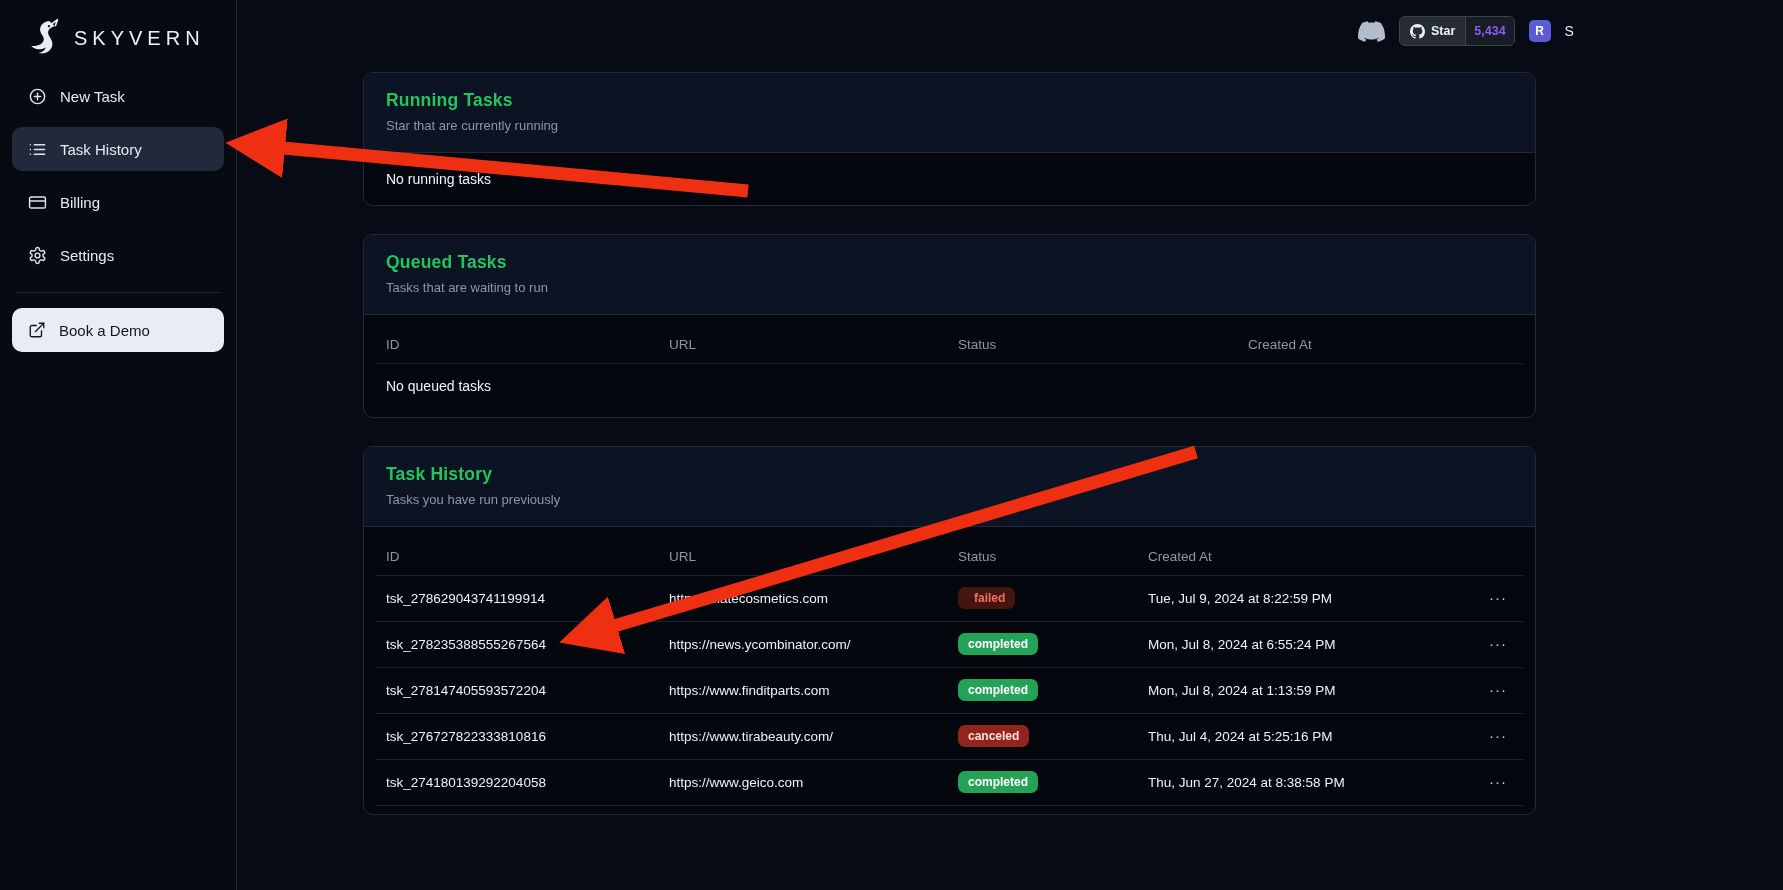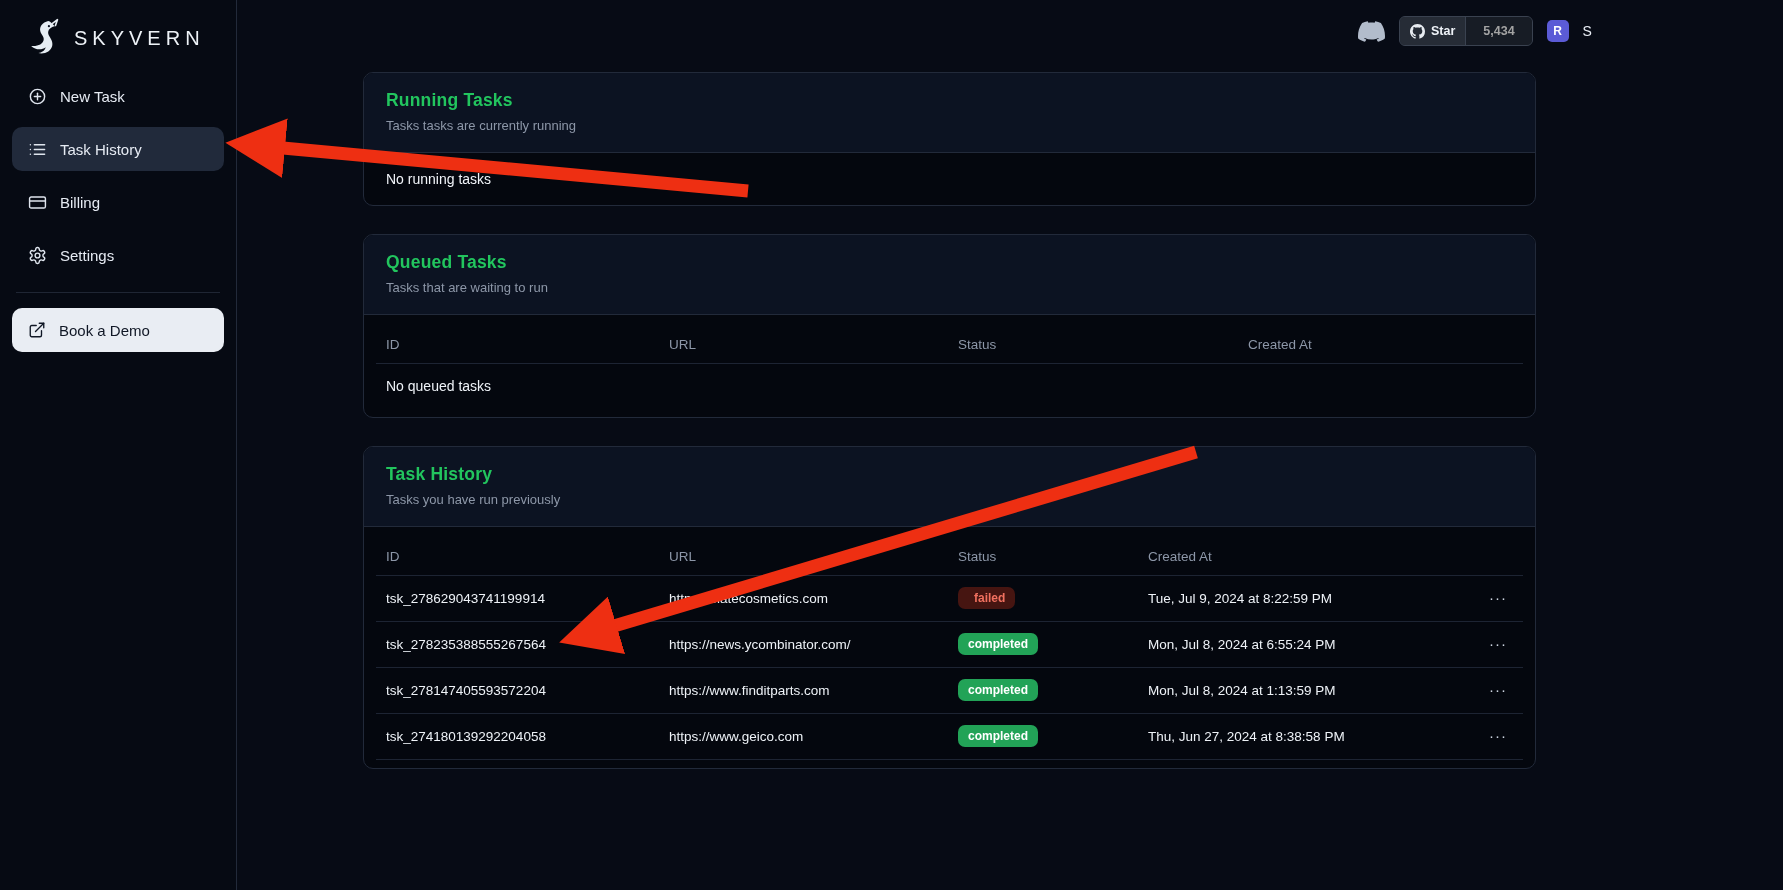--- a/index.html
+++ b/index.html
@@ -57,21 +57,21 @@
   }
   .discord{display:flex;align-items:center;color:#b2bccb;cursor:pointer;}
   .gh{
     display:flex;align-items:stretch;height:30px;border:1px solid #3a4250;
     border-radius:6px;overflow:hidden;cursor:pointer;background:#20262f;
     font-size:12.5px;
     justify-content:space-between;
   }
   .gh-left{display:flex;align-items:center;gap:6px;padding:0 10px;background:#262c36;}
   .gh-left b{font-weight:700;color:#eef2f7;}
-  .gh-count{display:flex;align-items:center;padding:0 17px;border-left:1px solid #3a4250;background:#171c25;font-weight:700;color:#a3a3a3;}
+  .gh-count{display:flex;align-items:center;padding:0 8px;border-left:1px solid #3a4250;background:#171c25;font-weight:700;color:#8b5cf6;}
   .avatar{
     width:22px;height:22px;border-radius:5px;background:#5b5bd6;color:#fff;
     display:flex;align-items:center;justify-content:center;
     font-size:12px;font-weight:700;cursor:pointer;
   }
   .user-frag{font-size:14px;color:#e8edf4;}
 
   
   .main{position:absolute;left:363px;top:72px;width:1173px;}
   .card{
@@ -211,21 +211,21 @@
 
   <div class="avatar">R</div>
   <span class="user-frag">S</span>
 </div>
 
 <main class="main">
 
   <section class="card">
     <header class="card-header">
       <div class="card-title">Running Tasks</div>
-      <div class="card-sub">Tasks tasks are currently running</div>
+      <div class="card-sub">Star that are currently running</div>
     </header>
     <div class="card-plain-body">No running tasks</div>
   </section>
 
   <section class="card">
     <header class="card-header">
       <div class="card-title">Queued Tasks</div>
       <div class="card-sub">Tasks that are waiting to run</div>
     </header>
     <div class="card-body">
@@ -300,20 +300,29 @@
   <tr>
     <td>tsk_278147405593572204</td>
     <td>https://www.finditparts.com</td>
     <td><span class="badge completed">completed</span></td>
     <td>Mon, Jul 8, 2024 at 1:13:59 PM</td>
     <td class="actions">
       <button class="dots">···</button>
     </td>
   </tr>
 
+  <tr>
+    <td>tsk_276727822333810816</td>
+    <td>https://www.tirabeauty.com/</td>
+    <td><span class="badge canceled">canceled</span></td>
+    <td>Thu, Jul 4, 2024 at 5:25:16 PM</td>
+    <td class="actions">
+      <button class="dots">···</button>
+    </td>
+  </tr>
 
   <tr>
     <td>tsk_274180139292204058</td>
     <td>https://www.geico.com</td>
     <td><span class="badge completed">completed</span></td>
     <td>Thu, Jun 27, 2024 at 8:38:58 PM</td>
     <td class="actions">
       <button class="dots">···</button>
     </td>
   </tr>

